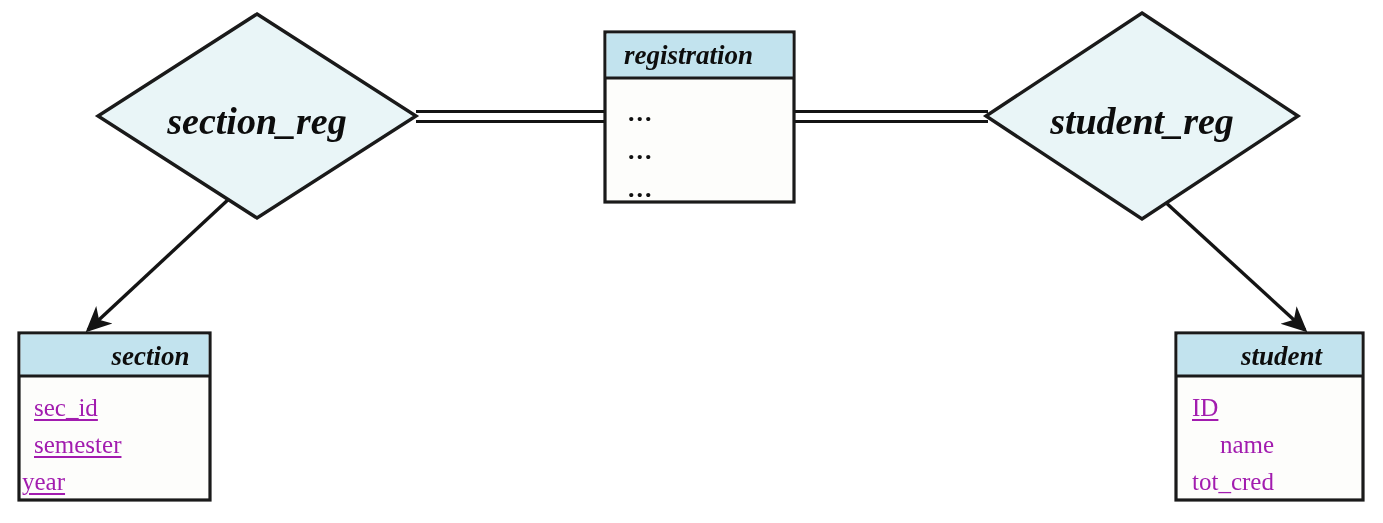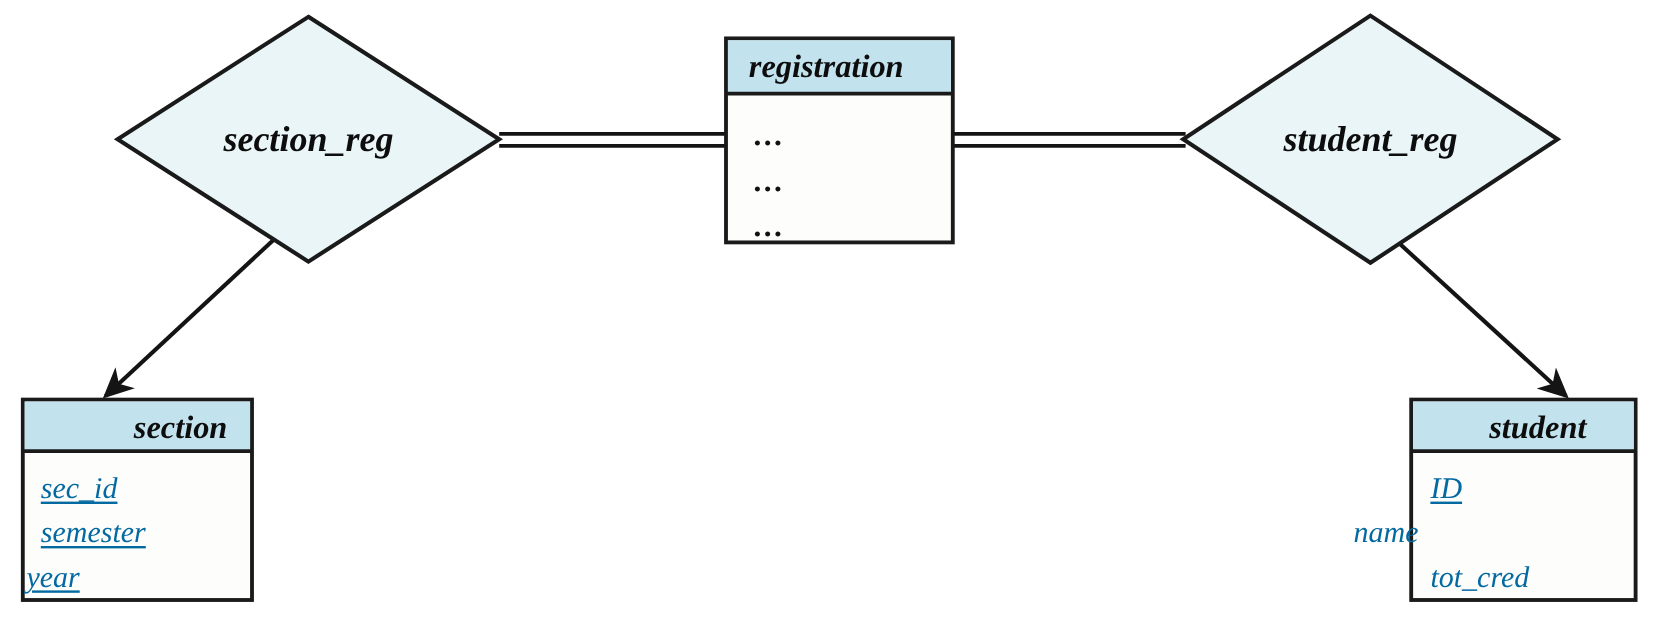--- a/index.html
+++ b/index.html
@@ -33,30 +33,29 @@
   .node-label {
     position: absolute;
     font-style: italic;
     font-weight: 700;
     color: #0d0d0d;
     white-space: nowrap;
     text-align: center;
     line-height: 1;
   }
   .diamond-label {
-    font-size: 30px;
+    font-size: 38px;
   }
   .entity-title {
     font-size: 27px;
   }
   .attr-label {
     position: absolute;
-    font-style: italic;
     font-size: 25px;
-    color: #0369a1;
+    color: #a21caf;
     white-space: nowrap;
     line-height: 1;
   }
   .attr-label.pk {
     text-decoration: underline;
     text-decoration-thickness: 2px;
     text-underline-offset: 3px;
   }
   .dots-label {
     position: absolute;
@@ -129,17 +128,17 @@
     <div class="dots-label" style="left:628px; top:138px;">...</div>
     <div class="dots-label" style="left:628px; top:176px;">...</div>
 
     <div class="node-label entity-title" style="left:19px; top:343px; width:191px;padding-left:36px;">section</div>
     <div class="attr-label pk" style="left:34px; top:395px;">sec_id</div>
     <div class="attr-label pk" style="left:34px; top:432px;">semester</div>
     <div class="attr-label pk" style="left:22px; top:469px;">year</div>
 
     <div class="node-label entity-title" style="left:1176px; top:343px; width:211px;">student</div>
     <div class="attr-label pk" style="left:1192px; top:395px;">ID</div>
-    <div class="attr-label" style="left:1128px; top:432px;">name</div>
+    <div class="attr-label" style="left:1220px; top:432px;">name</div>
     <div class="attr-label" style="left:1192px; top:469px;">tot_cred</div>
 
   </div>
 </div>
 
 </body></html>

